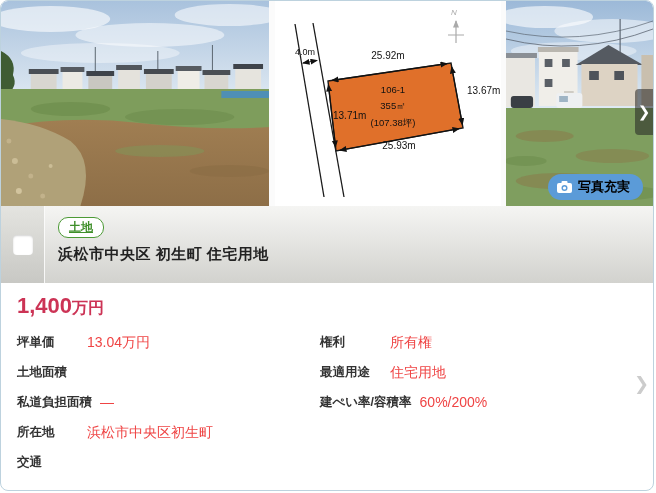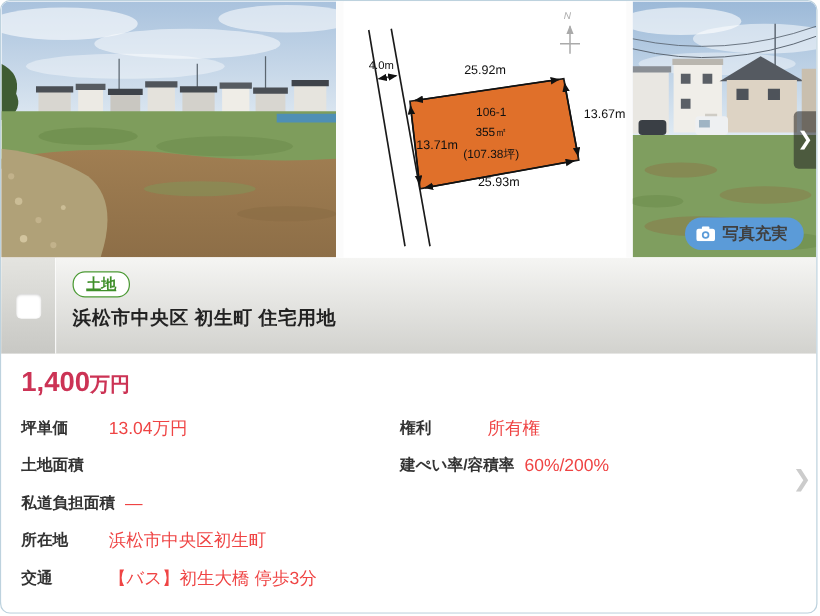--- a/index.html
+++ b/index.html
@@ -11,21 +11,21 @@
   .photo { height:205px; overflow:hidden; }
   .photo svg { display:block; width:100%; height:100%; }
   .p1 { width:268px; }
   .gap1 { width:6px; background:#fbfbfb; }
   .diagram { width:226px; background:#fff; }
   .gap2 { width:5px; background:#fbfbfb; }
   .p3 { flex:1; }
   .next-btn { position:absolute; right:0; top:88px; width:18px; height:46px; background:rgba(35,35,35,.55);
               color:#fff; border:none; border-radius:4px 0 0 4px; font-size:15px; line-height:46px; text-align:center;
               padding:0; cursor:pointer; }
-  .photo-badge { position:absolute; right:10px; bottom:6px; background:#5b9bd8; color:#404040; border-radius:14px;
+  .photo-badge { position:absolute; right:10px; bottom:6px; background:#5b9bd8; color:#000000; border-radius:14px;
                  height:26px; padding:0 13px 0 9px; font-size:13px; font-weight:bold; display:flex; gap:6px; align-items:center; }
   .cam-ico { display:flex; }
 
   
   .header { display:flex; height:77px; background:linear-gradient(#f5f5f3,#d2d2ce); }
   .checkbox-col { width:44px; background:linear-gradient(#e4e4e0,#c8c8c4); display:flex; align-items:center; justify-content:center;
                   border-right:1px solid rgba(255,255,255,.85); }
   .checkbox { width:20px; height:20px; background:#fff; border-radius:4px; box-shadow:inset 0 1px 2px rgba(0,0,0,.18); cursor:pointer; }
   .header-main { padding:11px 0 0 13px; }
   .type-badge { display:inline-block; border:1px solid #4c9a35; color:#3f8f2a; font-size:12px; font-weight:bold;
@@ -240,27 +240,30 @@
         <div class="row">
           <span class="lbl">私道負担面積</span>
           <span class="val">―</span>
         </div>
         <div class="row">
           <span class="lbl">所在地</span>
           <span class="val">浜松市中央区初生町</span>
         </div>
         <div class="row">
           <span class="lbl">交通</span>
-          <span class="val">【バス】初生大橋 停歩3分</span>
         </div>
       </div>
       <div class="col-right">
         <div class="row">
           <span class="lbl">権利</span>
           <span class="val">所有権</span>
+        </div>
+        <div class="row">
+          <span class="lbl">最適用途</span>
+          <span class="val">住宅用地</span>
         </div>
         <div class="row">
           <span class="lbl">建ぺい率/容積率</span>
           <span class="val">60%/200%</span>
         </div>
       </div>
     </div>
 
     <span class="detail-chevron">❯</span>
   </div>

